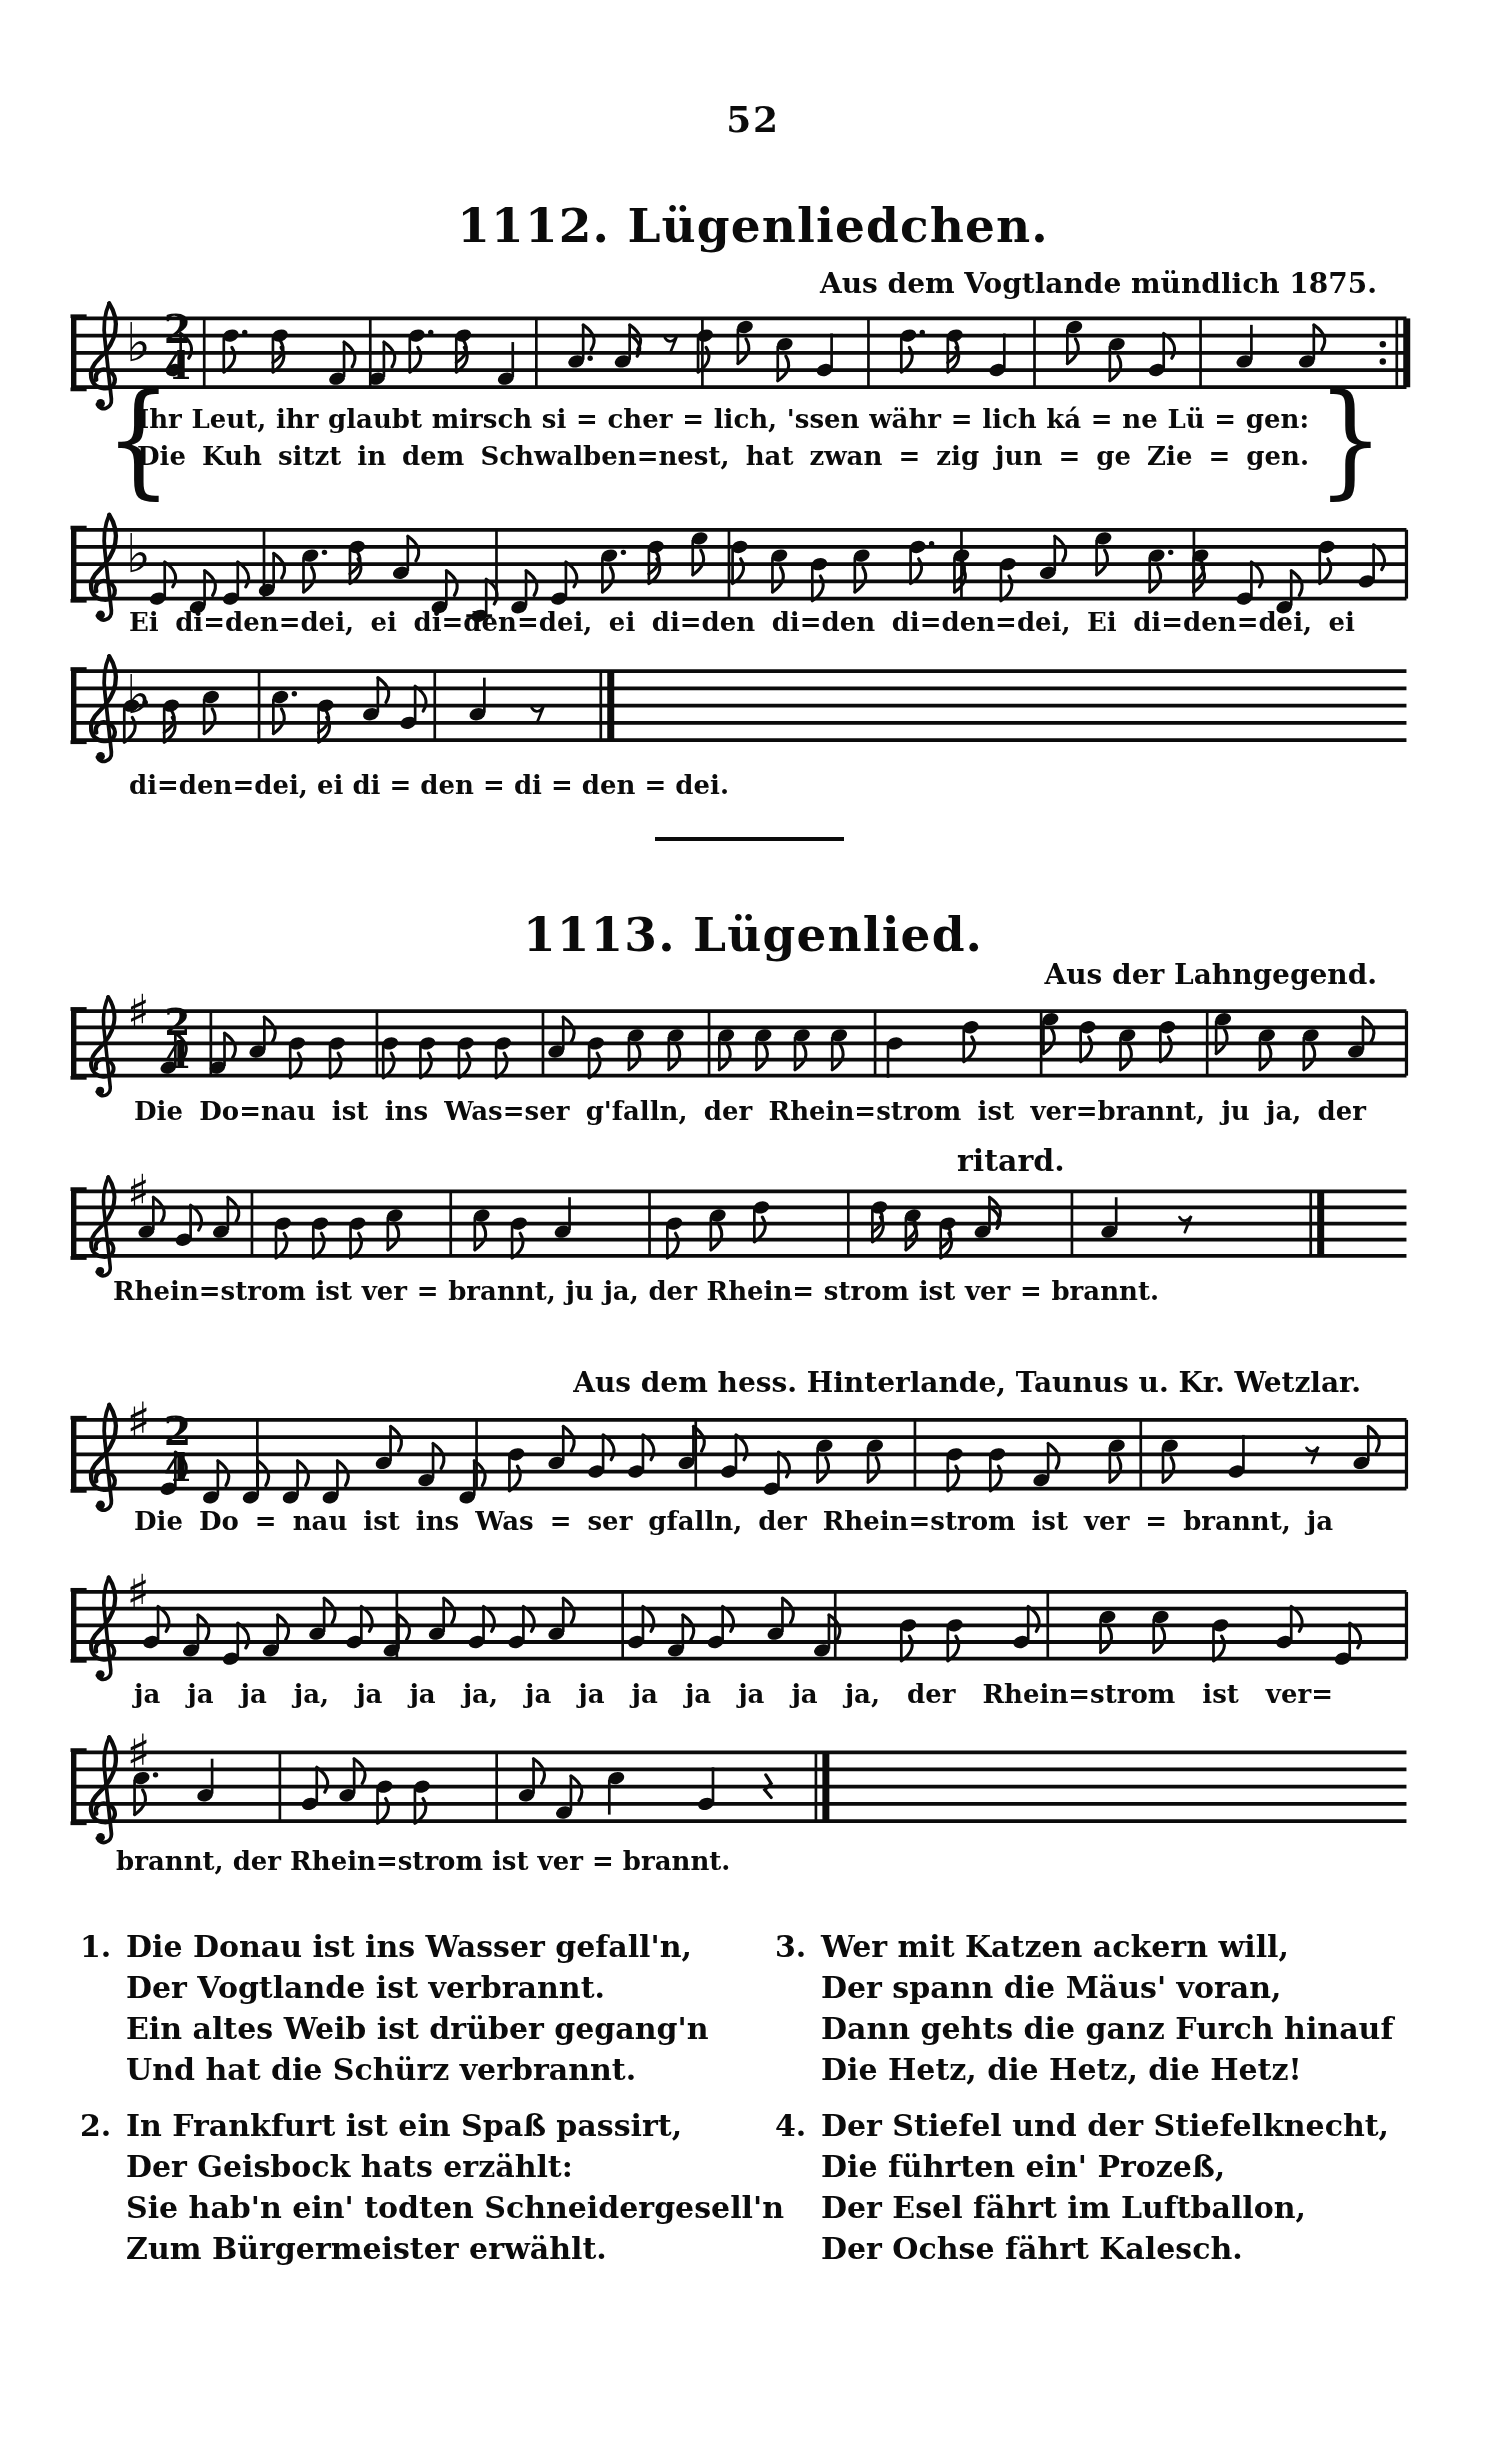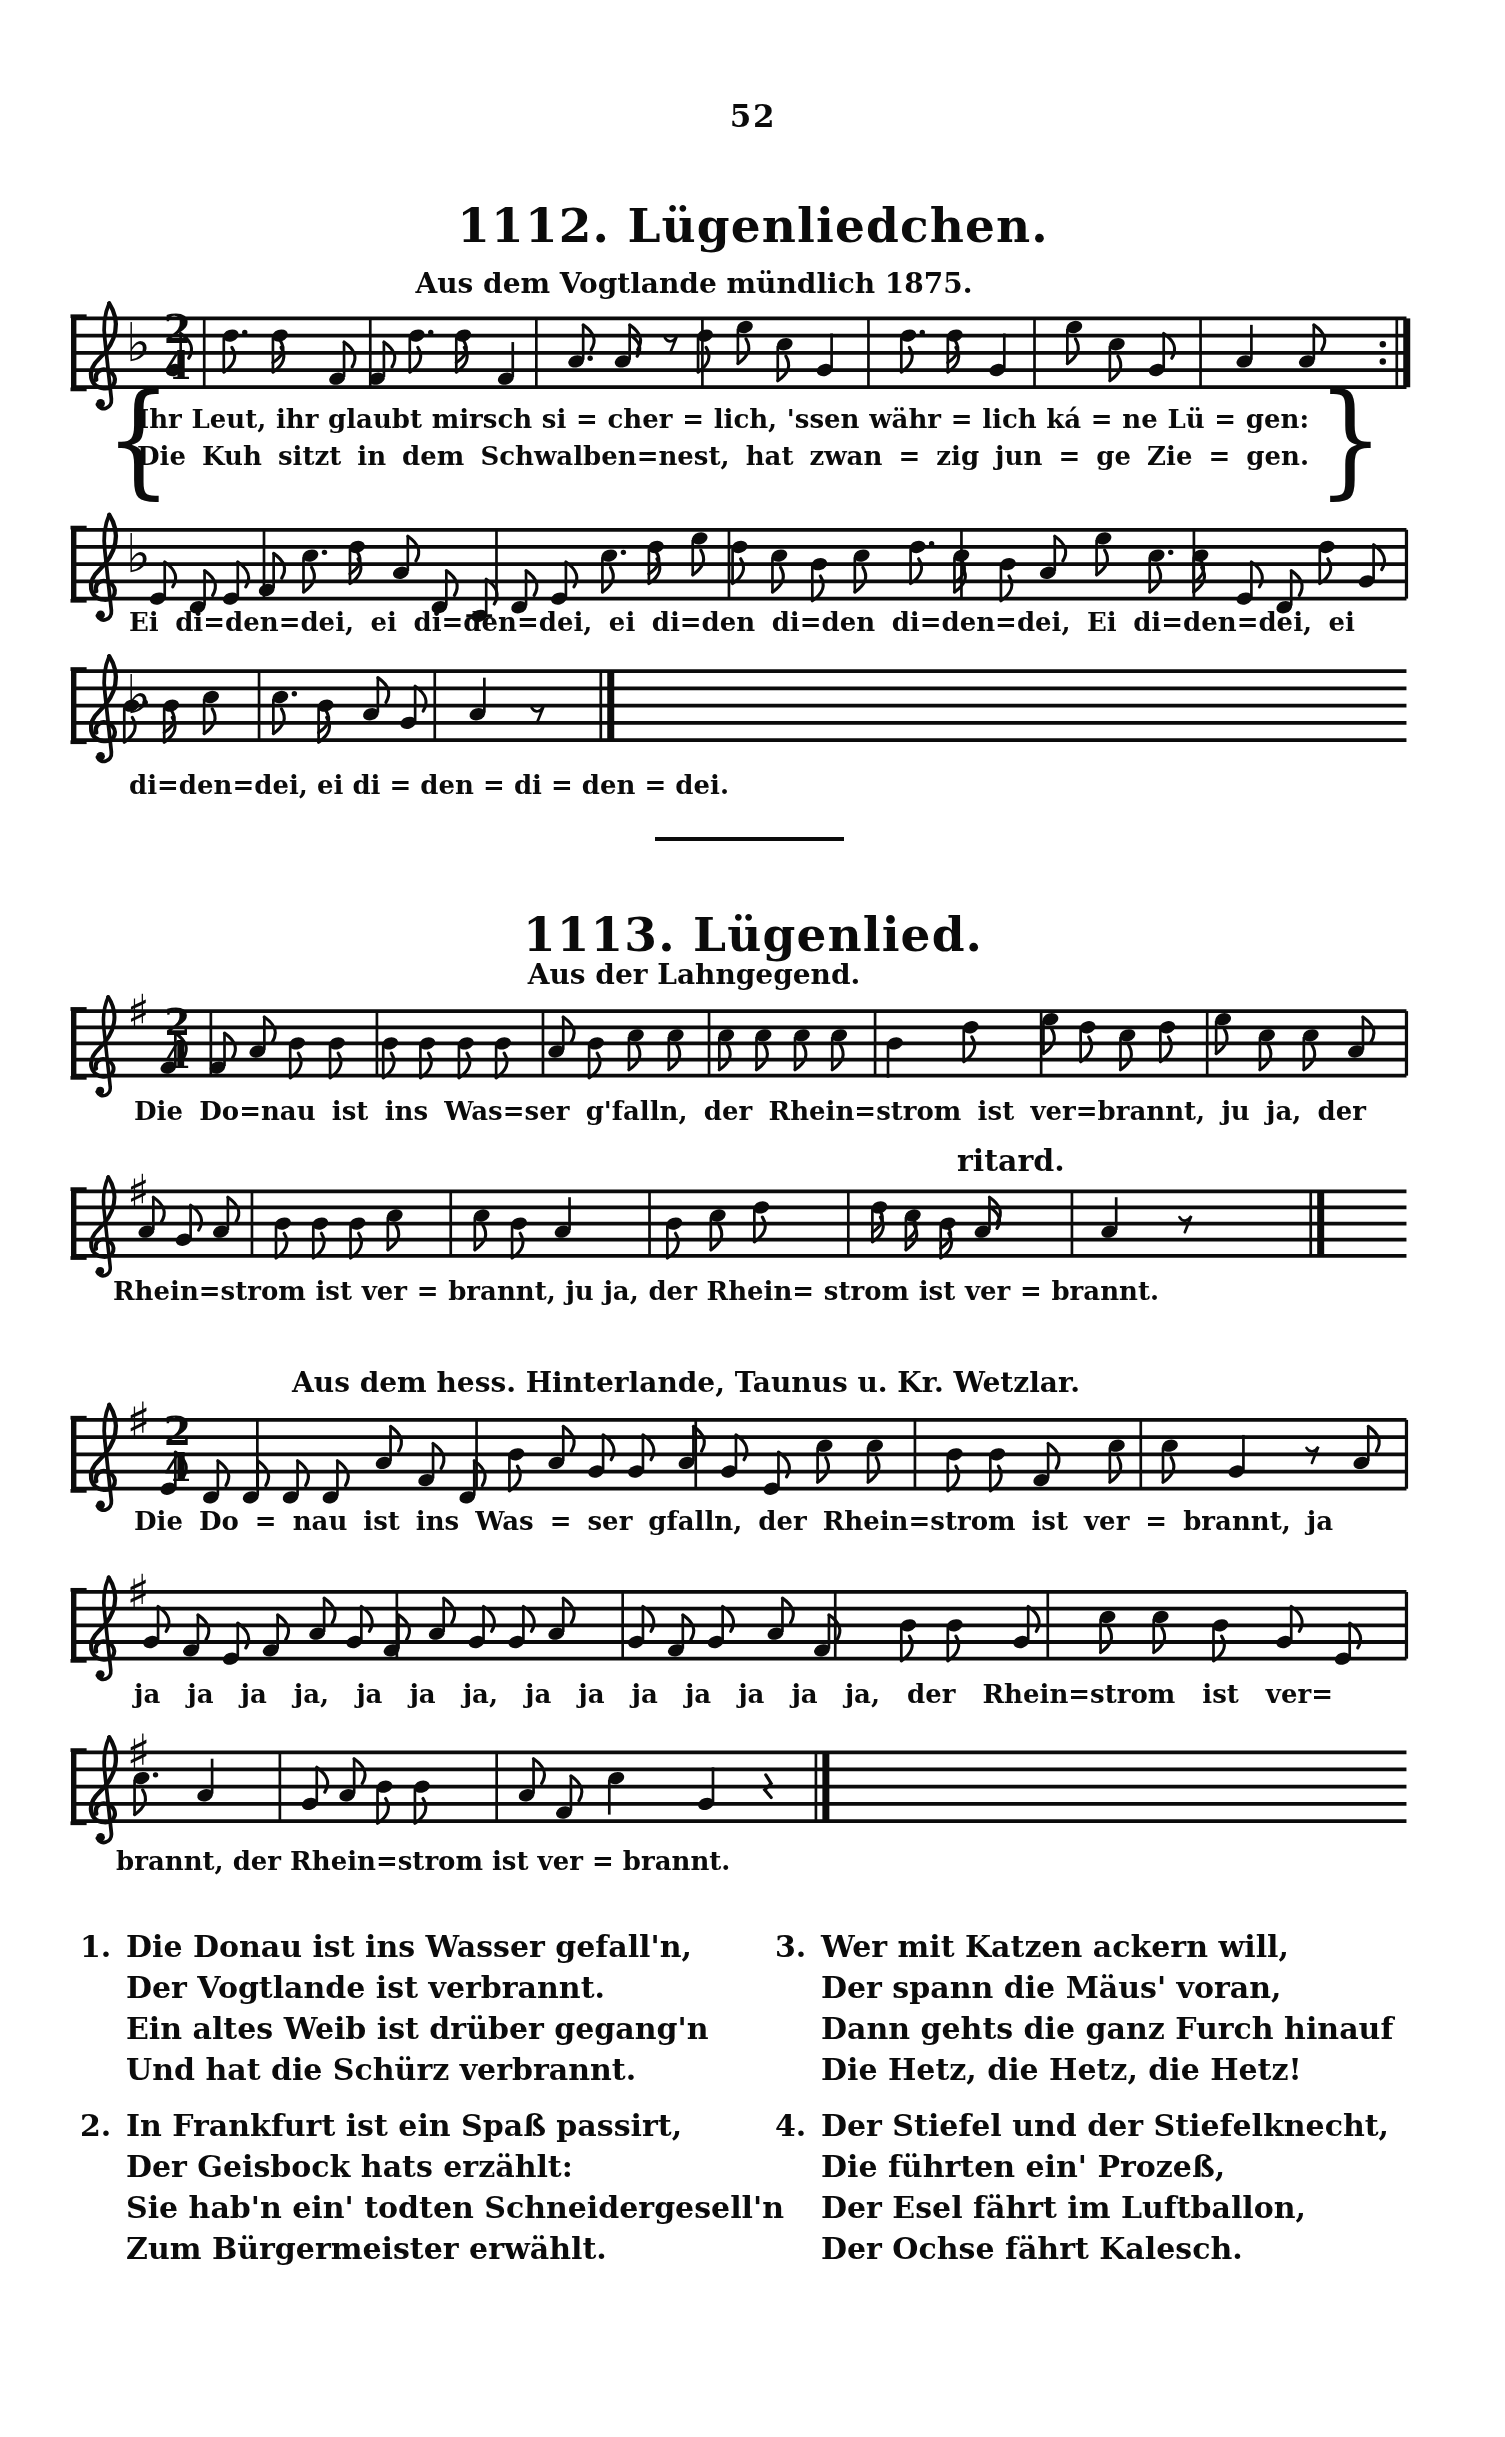--- a/index.html
+++ b/index.html
@@ -1,21 +1,21 @@
 <!DOCTYPE html>
 <html style="font-size:8.6px"><head>
 <meta charset="utf-8">
 <style>
   html,body{margin:0;padding:0;background:#777;}
   #page{position:relative;width:1506px;height:2438px;background:#ffffff;color:#0b0b0b;
         font-family:"DejaVu Serif", serif;overflow:hidden;}
   .abs{position:absolute;}
   .center{left:0;right:0;text-align:center;}
-  .right-al{left:11px;right:129px;text-align:center;}
-  #page-number{top:98px;font-size:31px;font-weight:700;letter-spacing:1.6px;}
+  .right-al{left:11px;right:129px;text-align:right;}
+  #page-number{top:98px;font-size:36px;font-weight:700;letter-spacing:1.6px;}
   .song-title{font-size:47px;font-weight:700;letter-spacing:1.1px;}
   #title-1112{top:198px;}
   #title-1113{top:907px;}
   .attribution{font-size:28px;font-weight:700;}
   #attr-1112{top:267px;}
   #attr-1113a{top:958px;}
   #attr-1113b{top:1366px;right:145px;}
   .lyric{font-size:26px;font-weight:700;text-align:justify;text-align-last:justify;white-space:nowrap;}
   .brace{font-size:105px;font-weight:400;transform:scaleY(1.18);line-height:1;}
   #ritard{top:1143px;left:957px;font-size:30px;font-weight:700;

